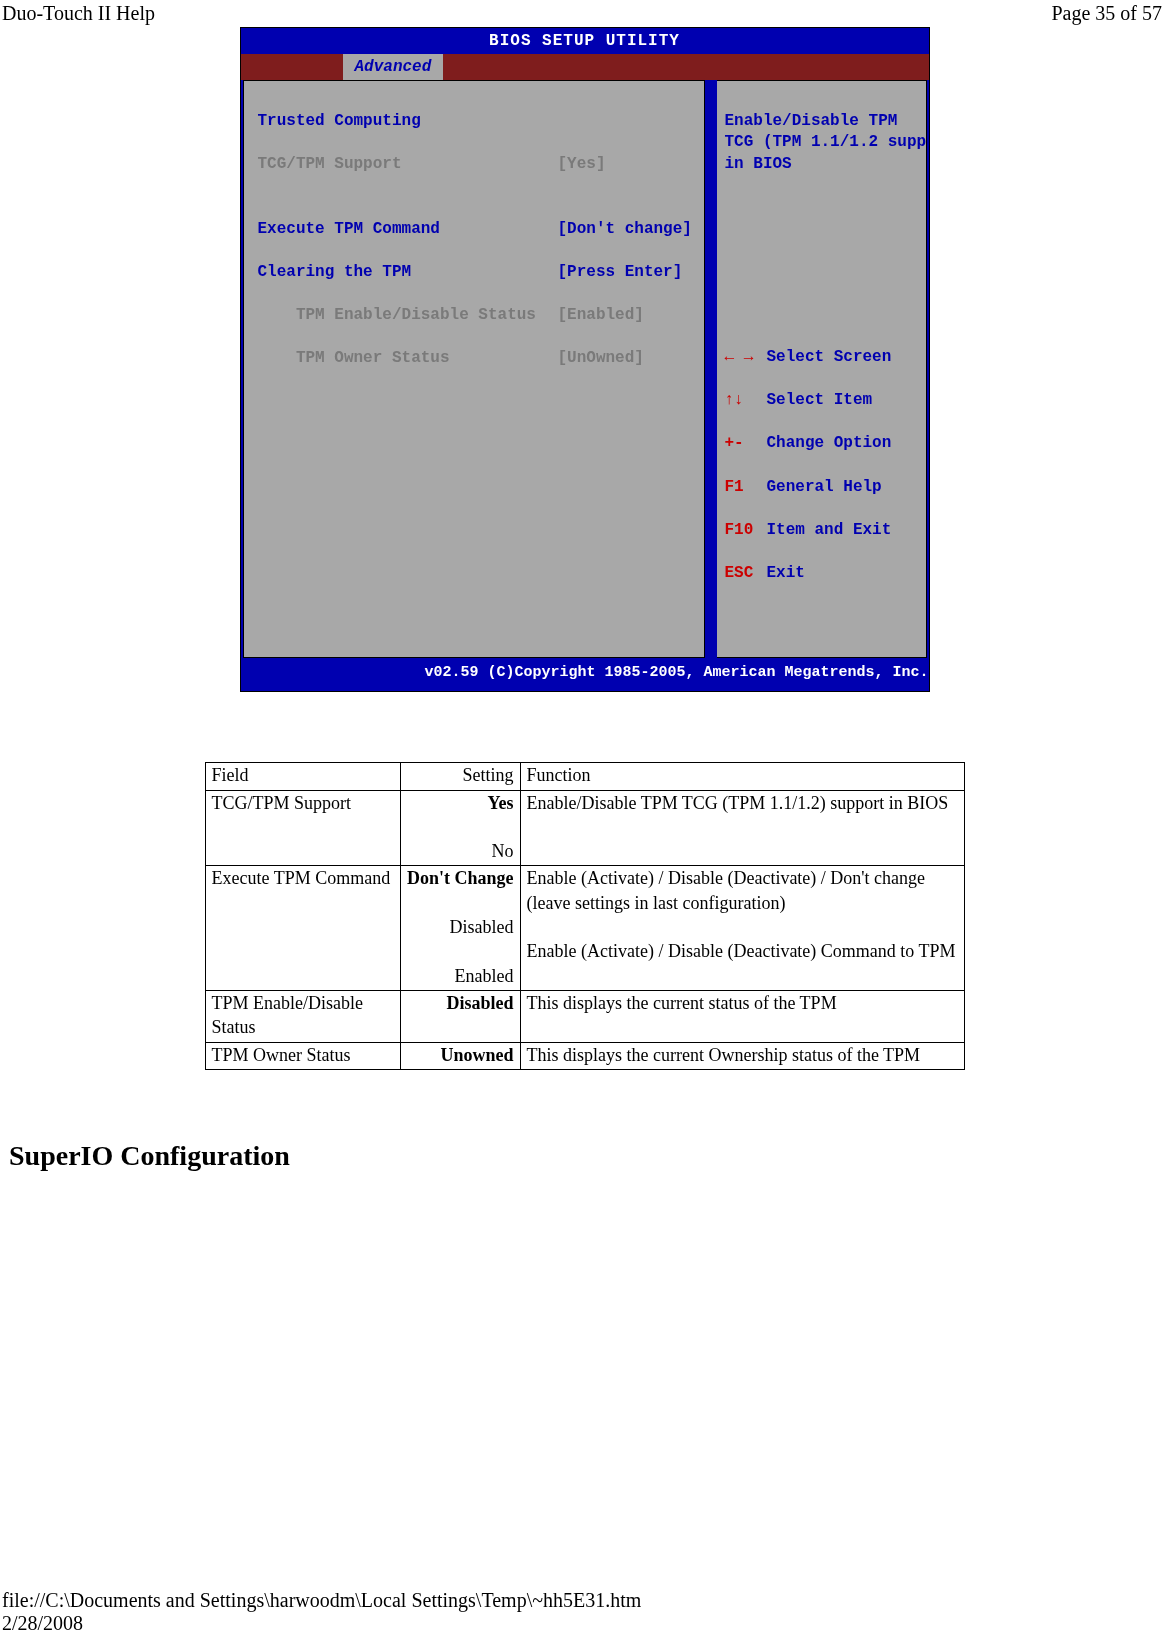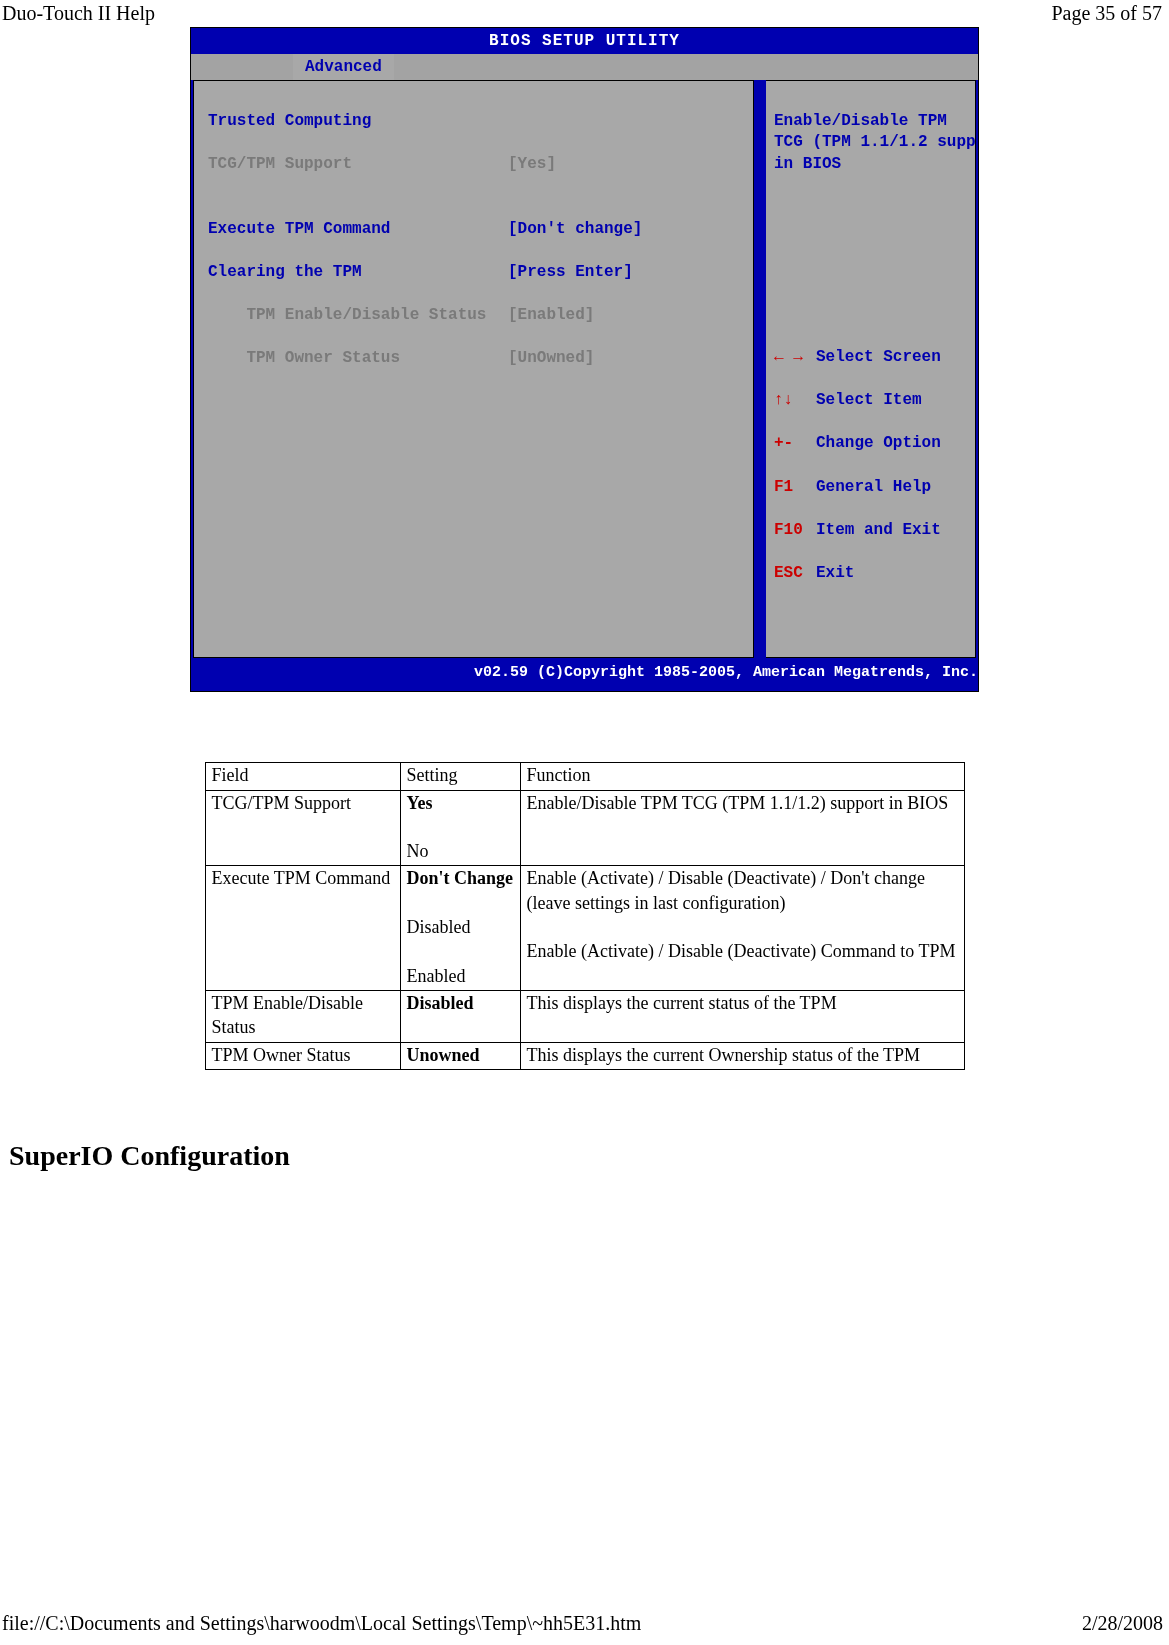--- a/index.html
+++ b/index.html
@@ -12,40 +12,41 @@
     min-height: 1645px;
     position: relative;
   }
   .page-header {
     display: flex;
     justify-content: space-between;
     padding: 2px 7px 0 2px;
     font-size: 20px;
   }
   .bios-area {
-    width: 789px;
+    width: 690px;
     margin: 2px auto 0 auto;
     background: #0000b0;
     border: 1px solid #000;
     font-family: "Courier New", monospace;
     font-size: 16px;
     font-weight: bold;
     color: #fff;
   }
   .bios-title-bar {
     background: #0000b0;
     text-align: center;
     padding: 4px 0;
     font-size: 16px;
     letter-spacing: 1px;
   }
   .bios-tabs-row {
-    background: #a3a3a3;
+    background: #7f1d1d;
     display: flex;
     align-items: flex-start;
+    font-style: italic;
   }
   .tab-spacer-left { width: 102px; }
   .bios-tab-active {
     background: #a8a8a8;
     color: #0000b0;
     padding: 4px 12px;
   }
   .bios-body {
     display: flex;
     gap: 12px;
@@ -103,35 +104,36 @@
     width: 100%;
     font-size: 18px;
   }
   table.desc td {
     border: 1px solid #000;
     vertical-align: top;
     padding: 0px 6px 2px 6px;
     line-height: 1.35;
   }
   table.desc td.col1 { width: 195px; }
-  table.desc td.col2 { width: 120px; }
+  table.desc td.col2 { width: 120px; text-align: right; }
   .sect-heading {
     font-size: 28px;
     font-weight: bold;
     margin-top: 70px;
     margin-left: 9px;
   }
   .page-footer {
     position: absolute;
     bottom: 10px;
     left: 2px;
     right: 6px;
     display: flex;
     justify-content: space-between;
     font-size: 20px;
+    flex-direction: column;
   }
 </style>
 </head>
 <body>
 
 <div class="page-header">
   <span>Duo-Touch II Help</span>
   <span>Page 35 of 57</span>
 </div>
 

